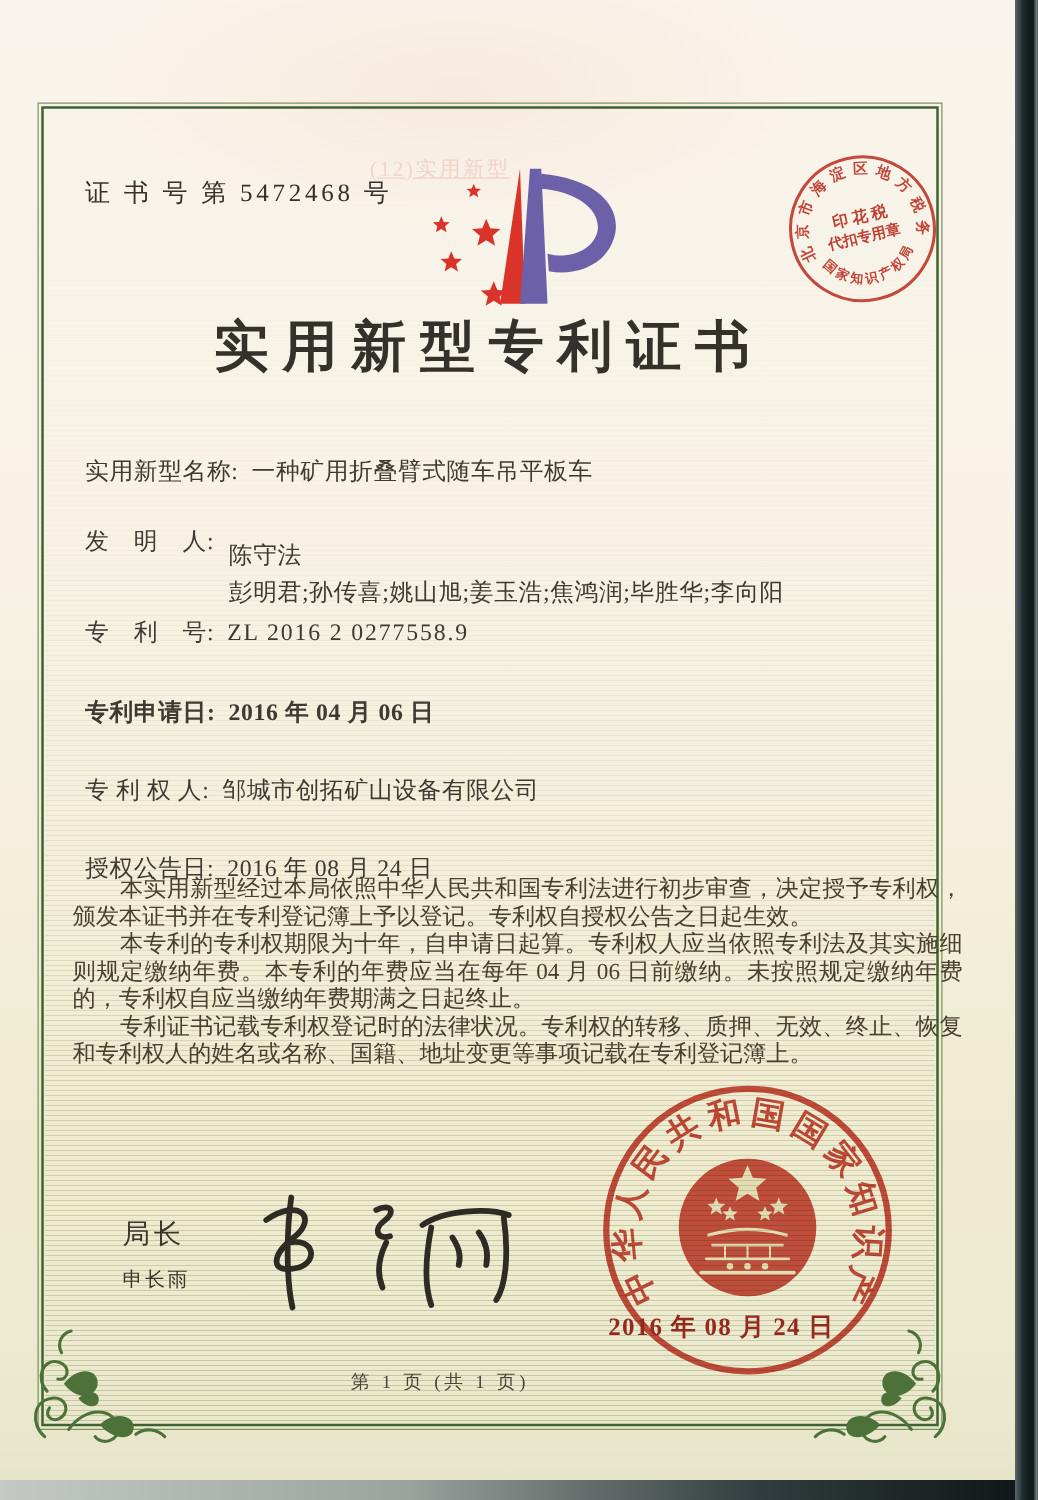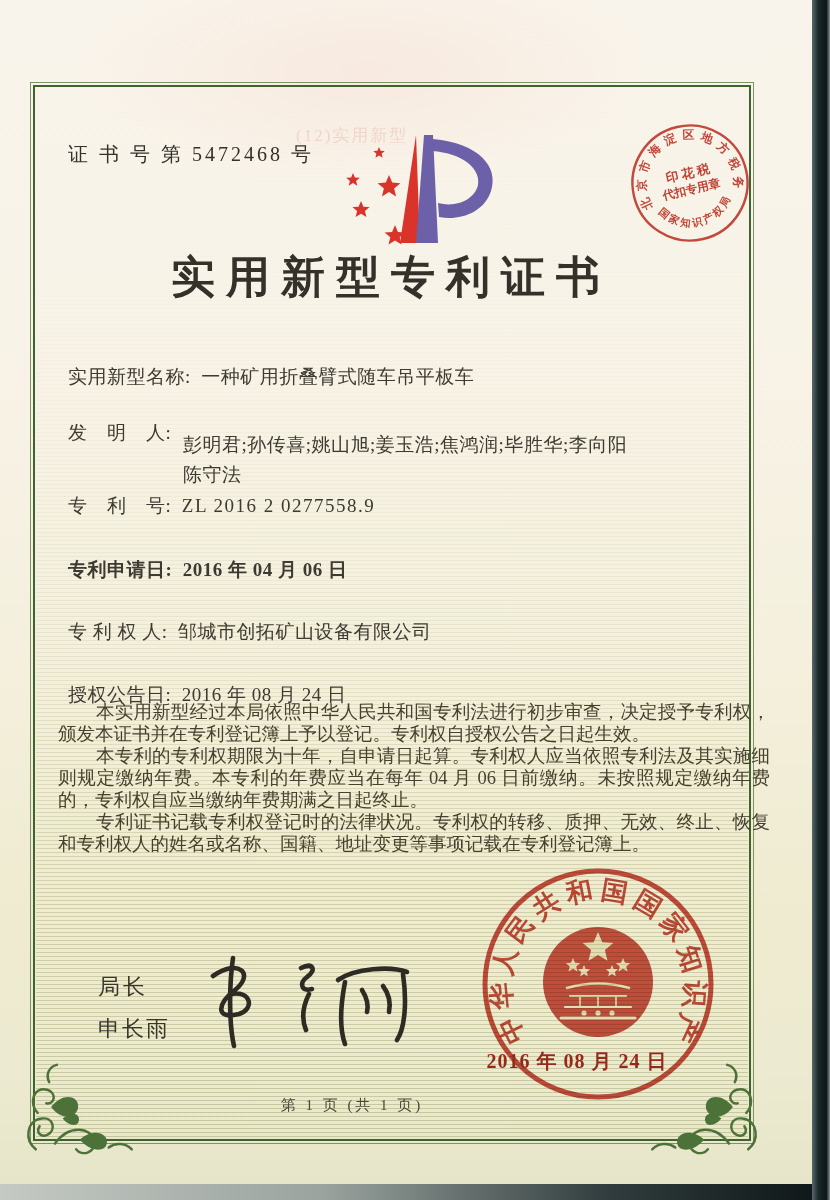--- a/index.html
+++ b/index.html
@@ -28,38 +28,38 @@
     background:repeating-linear-gradient(180deg, rgba(148,152,92,.42) 0 1px, rgba(148,152,92,0) 1px 4px);
     -webkit-mask-image:linear-gradient(180deg, rgba(0,0,0,0) 0%, rgba(0,0,0,.08) 30%, rgba(0,0,0,.35) 55%, rgba(0,0,0,.8) 78%, #000 100%);
     mask-image:linear-gradient(180deg, rgba(0,0,0,0) 0%, rgba(0,0,0,.08) 30%, rgba(0,0,0,.35) 55%, rgba(0,0,0,.8) 78%, #000 100%);
   }
   .corner-orn{position:absolute;width:118px;height:96px;}
   .corner-orn.bl{left:-12px;bottom:-14px;}
   .corner-orn.br{right:-12px;bottom:-14px;transform:scaleX(-1);}
   
   .abs{position:absolute;}
   .cert-no{left:68px;top:141px;font-size:20px;letter-spacing:3px;color:#34302b;}
-  .ghost{left:296px;top:124px;font-size:17px;color:#dc9186;opacity:.28;letter-spacing:2px;}
+  .ghost{left:296px;top:124px;font-size:17px;color:#dc9186;opacity:.28;letter-spacing:2px;text-decoration:underline;}
   .title{left:30px;top:248px;width:722px;text-align:center;
     font-size:44px;font-weight:700;letter-spacing:11px;color:#34302a;}
   .field{font-size:19px;color:#3e3931;letter-spacing:.5px;white-space:nowrap;}
   .field .lab{display:inline-block;}
   .f-name{left:68px;top:364px;}
   .f-inv-lab{left:68px;top:420px;}
   .f-inv-val{left:183px;top:430px;width:590px;white-space:normal;line-height:30px;}
   .f-patno{left:68px;top:493px;}
   .f-patno .val{font-family:"Liberation Serif","DejaVu Serif",serif;letter-spacing:1.5px;}
   .f-filing{left:68px;top:557px;font-weight:bold;}
   .f-holder{left:68px;top:619px;}
   .f-grant{left:68px;top:682px;}
   .paras{left:58px;top:701px;width:712px;font-size:18.5px;line-height:22px;
     color:#46402f;text-align:justify;}
   .paras p{margin:0;text-indent:2.05em;}
   .signer-title{left:98px;top:972px;font-size:22px;letter-spacing:3px;color:#3a352d;}
-  .signer-name{left:98px;top:1014px;font-size:22px;letter-spacing:2px;color:#3a352d;}
+  .signer-name{left:98px;top:1014px;font-size:16px;letter-spacing:2px;color:#3a352d;}
   .signature{left:195px;top:942px;width:235px;height:118px;}
   .seal-wrap{left:477px;top:866px;width:242px;height:242px;mix-blend-mode:multiply;}
   .seal-date{left:472px;top:1048px;width:210px;text-align:center;
     font-size:20px;font-weight:700;color:#96291e;letter-spacing:1px;}
   .tax-stamp{left:624px;top:117px;width:132px;height:132px;transform:rotate(-13deg);mix-blend-mode:multiply;}
   .footer{left:30px;top:1096px;width:644px;text-align:center;font-size:15px;
     letter-spacing:3px;color:#4b463b;}
   .logo{left:303px;top:129px;width:202px;height:122px;}
 </style>
 </head>
@@ -140,22 +140,22 @@
 
     <div class="abs field f-name">
       <span class="lab">实用新型名称:</span>&nbsp;
       <span class="val">一种矿用折叠臂式随车吊平板车</span>
     </div>
 
     <div class="abs title">实用新型专利证书</div>
 
     <div class="abs field f-inv-lab">发　明　人:</div>
     <div class="abs field f-inv-val">
+      <div>陈守法</div>
       <div>彭明君;孙传喜;姚山旭;姜玉浩;焦鸿润;毕胜华;李向阳</div>
-      <div>陈守法</div>
     </div>
 
     <div class="abs field f-patno">
       <span class="lab">专　利　号:</span>&nbsp;
       <span class="val">ZL 2016 2 0277558.9</span>
     </div>
 
     <div class="abs field f-filing">
       <span class="lab">专利申请日:</span>&nbsp;
       <span class="val">2016 年 04 月 06 日</span>

